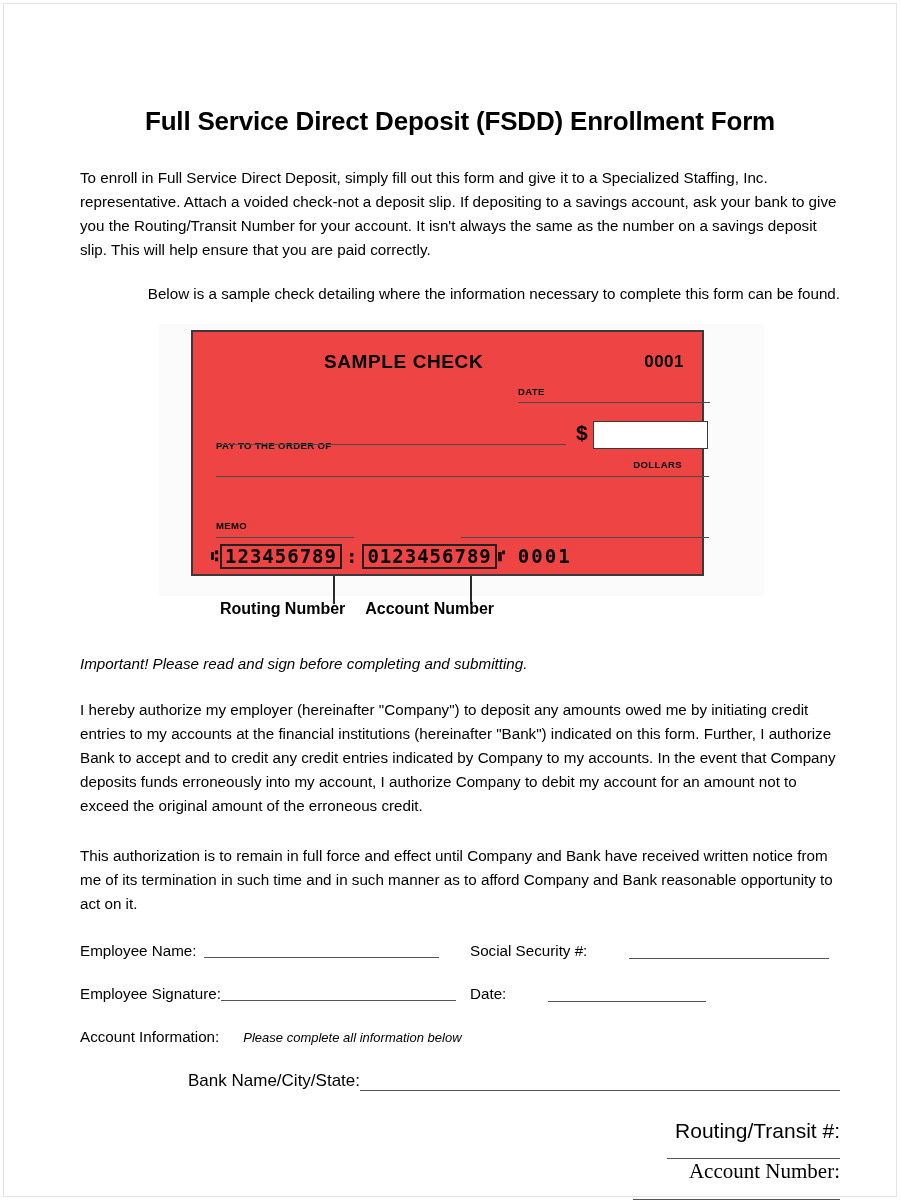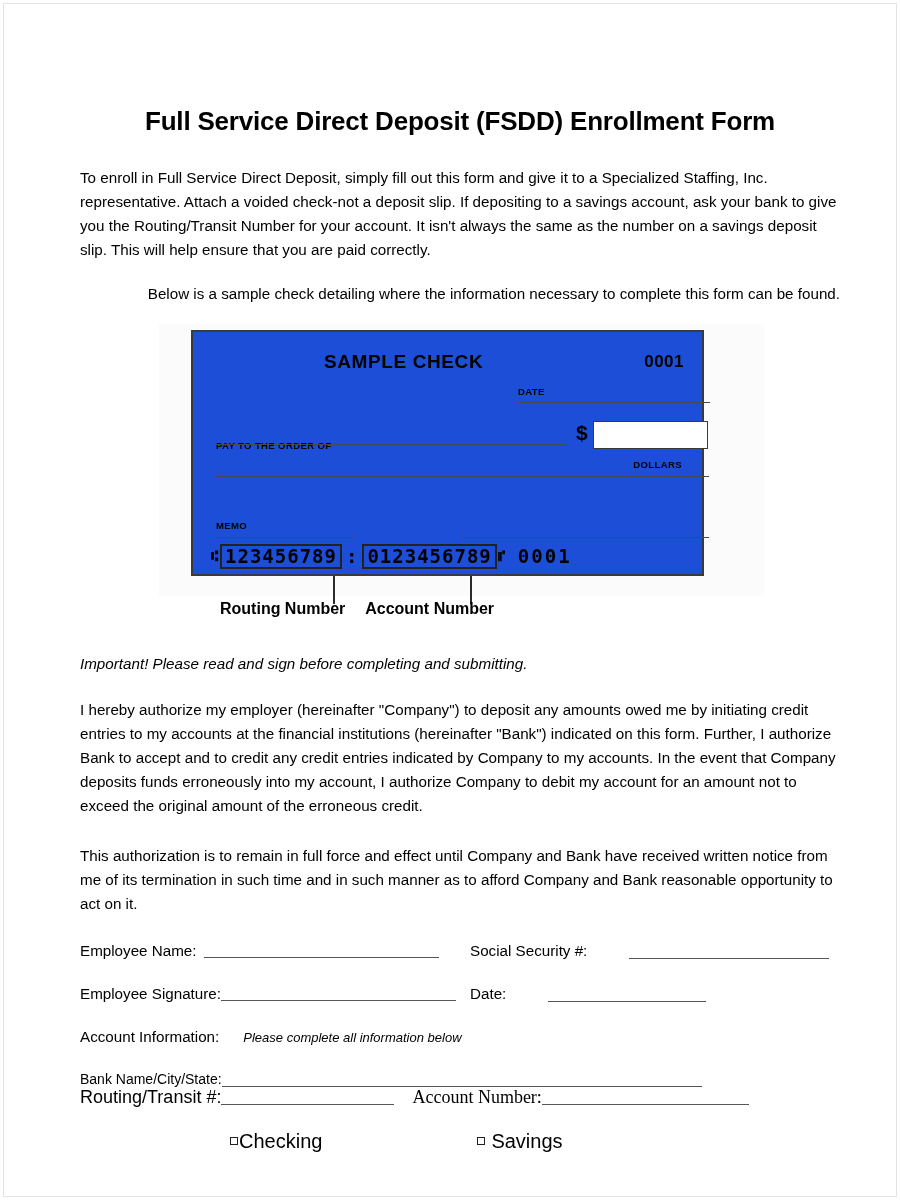--- a/index.html
+++ b/index.html
@@ -80,21 +80,21 @@
     background: #fbfbfb;
   }
   .check-box {
     position: absolute;
     left: 111px;
     top: 6px;
     width: 513px;
     height: 246px;
     border: 2px solid #3a3a3a;
     box-sizing: border-box;
-    background: #1d4ed8;
+    background: #ef4444;
   }
   .check-title {
     position: absolute;
     left: 131px;
     top: 19px;
     font-size: 19px;
     font-weight: bold;
     letter-spacing: 0.6px;
   }
   .check-number-top {
@@ -233,23 +233,23 @@
     align-items: baseline;
     font-size: 15.2px;
     margin-bottom: 26px;
   }
   .acct-info-note {
     font-style: italic;
     font-size: 13px;
     margin-left: 24px;
   }
 
-  .bank-row { display: flex; align-items: flex-end; font-size: 14px; }
-
-  .last-row { display: flex; align-items: center; font-size: 18px; margin-bottom: 22px; }
+  .bank-row { display: flex; align-items: flex-end; margin-bottom: 28px; font-size: 17px; justify-content: flex-end; }
+
+  .last-row { display: flex; align-items: flex-end; font-size: 21px; margin-bottom: 22px; flex-direction: column; }
   .acct-num-label { margin-left: 18px; white-space: nowrap; font-family: Liberation Serif, serif; }
 
   .checkbox-row {
     display: flex;
     font-size: 20px;
     padding-left: 150px;
     margin-top: 14px;
   }
   .cb-item { display: flex; align-items: center; }
   .cb-item.savings { margin-left: 155px; }

